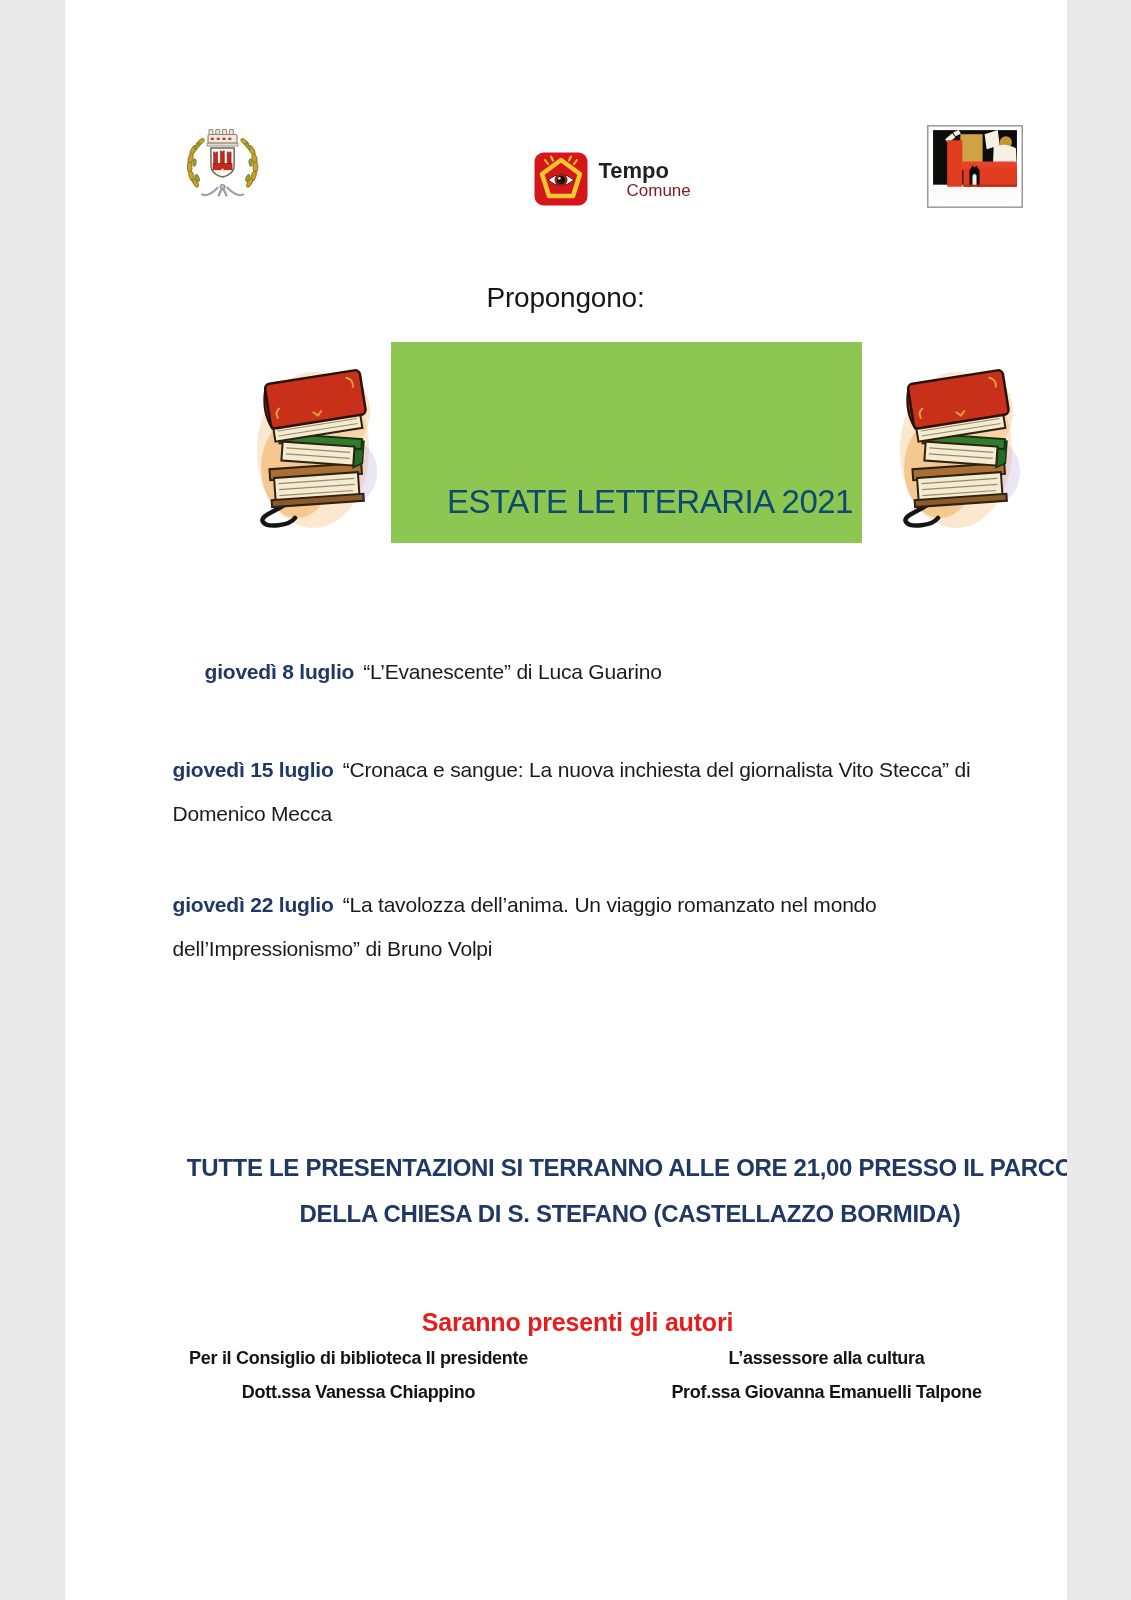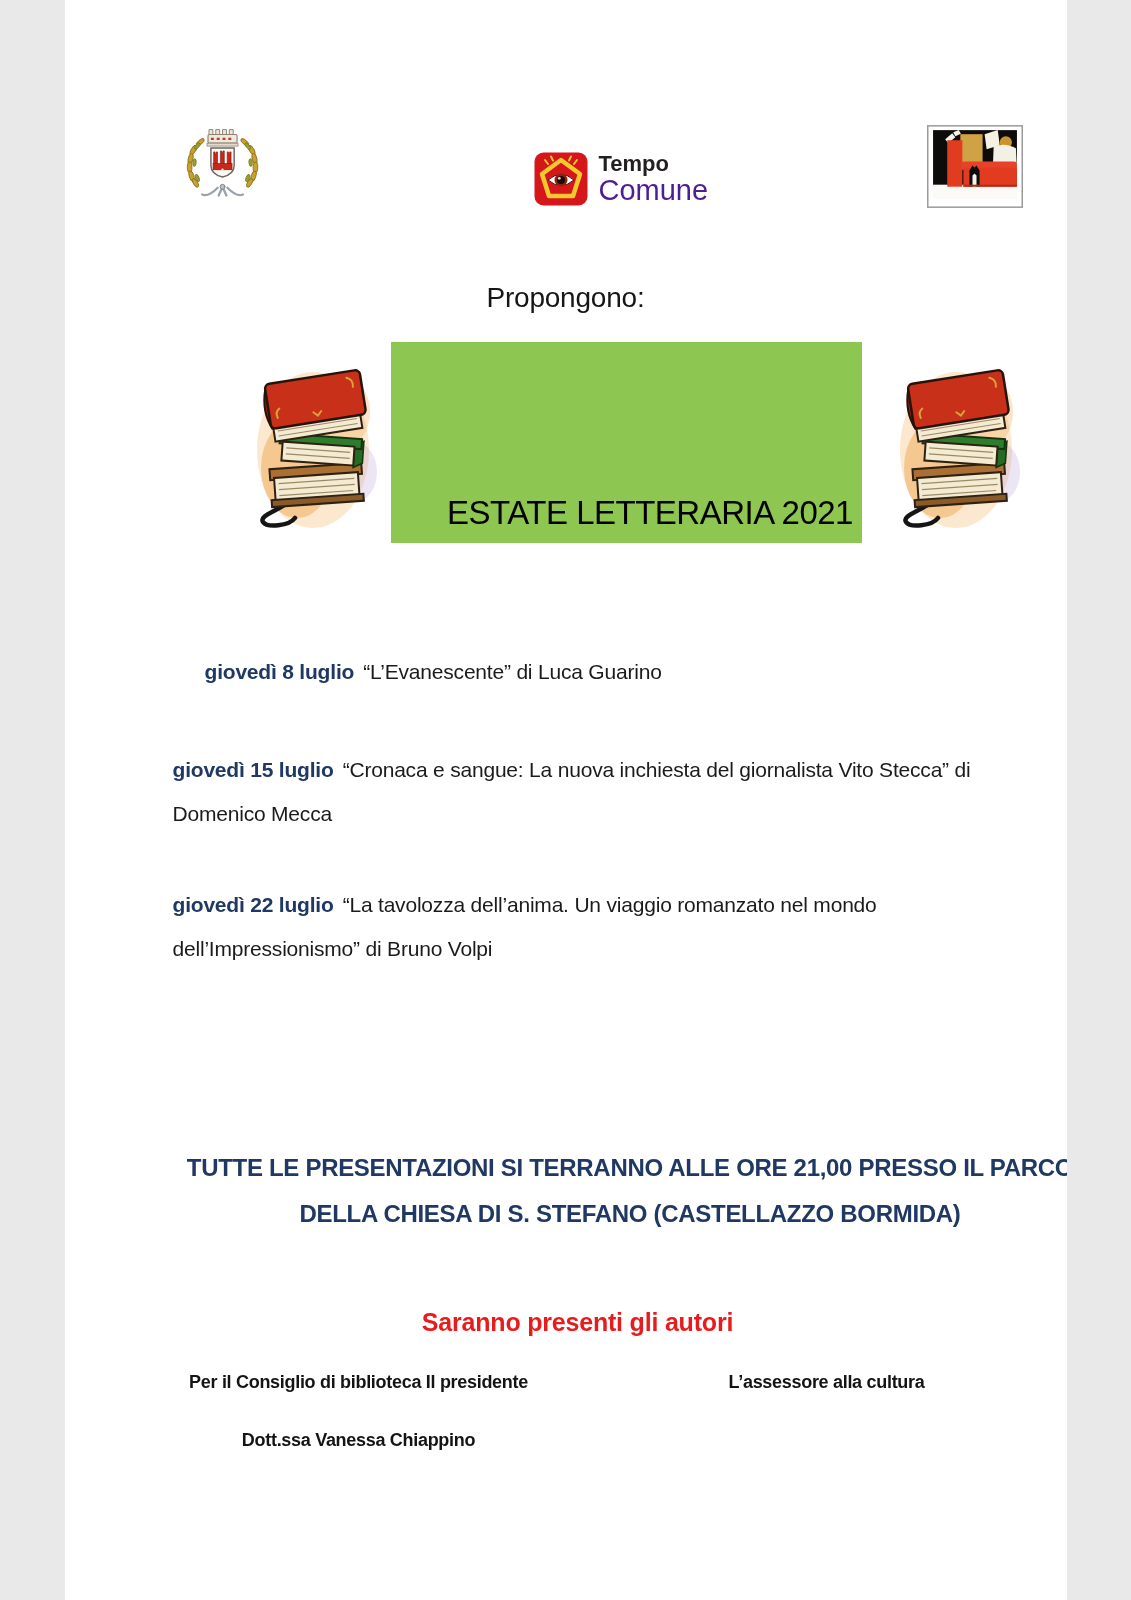--- a/index.html
+++ b/index.html
@@ -12,42 +12,42 @@
     color:#1c1c1c;
     overflow:hidden;
     letter-spacing:-0.2px;
   }
   
   .coat-of-arms{position:absolute;left:113px;top:121px;width:92px;height:86px;}
   .tempo-logo{position:absolute;left:468px;top:150px;height:58px;display:flex;align-items:center;gap:10px;}
   .tempo-mark{width:56px;height:56px;display:block;}
   .tempo-text{display:flex;flex-direction:column;justify-content:center;line-height:1.05;}
   .tempo-text .t1{font-size:22px;font-weight:700;color:#231f20;letter-spacing:0;}
-  .tempo-text .t2{font-size:29px;font-weight:400;color:#4c1d95;letter-spacing:0;}
+  .tempo-text .t2{font-size:17px;font-weight:400;color:#7f1d1d;letter-spacing:0;margin-left:28px;}
   .reading-illustration{position:absolute;left:862px;top:125px;width:96px;height:83px;}
 
   
   .organizer-line{
     position:absolute;left:0;top:225px;width:100%;
     text-align:center;font-size:23px;line-height:32px;letter-spacing:-0.4px;color:#161616;
   }
   .propose-line{
     position:absolute;left:0;top:280px;width:100%;
     text-align:center;font-size:28px;line-height:36px;color:#161616;
   }
 
   
   .green-box{
     position:absolute;left:326px;top:342px;width:471px;height:201px;
     background:#8dc751;
     display:flex;align-items:flex-end;justify-content:center;
   }
   .estate-title{
-    font-size:33px;letter-spacing:-0.5px;color:#000000;
-    white-space:nowrap;padding-bottom:11px;margin-left:48px;
+    font-size:33px;letter-spacing:-0.5px;color:#0c4a6e;
+    white-space:nowrap;padding-bottom:22px;margin-left:48px;
   }
   .book-stack{position:absolute;top:350px;width:130px;height:188px;}
   .book-stack.left{left:190px;}
   .book-stack.right{left:833px;}
 
   
   .event{
     position:absolute;left:108px;width:880px;margin:0;
     font-size:21px;line-height:44px;color:#1b1b1b;
   }
@@ -66,21 +66,21 @@
   .authors-note{
     position:absolute;left:0;top:1295px;width:100%;margin:12px;
     text-align:center;font-size:25px;font-weight:700;color:#e81c1c;line-height:30px;
   }
 
   
   .signature{position:absolute;top:1341px;width:420px;text-align:center;
     font-size:18px;font-weight:700;letter-spacing:-0.3px;line-height:34px;color:#141414;}
   .signature.left{left:84px;}
   .signature.right{left:552px;}
-  .signature div{white-space:nowrap;margin-top:24px;}
+  .signature div{white-space:nowrap;}
 </style>
 </head>
 <body>
 
 <div class="page">
 
   <svg class="coat-of-arms" viewBox="0 0 95 85">
 
     <g>
       <path d="M32 12 v-5 h4 v5 M39 12 v-5 h4 v5 M46 12 v-5 h4 v5 M53 12 v-5 h4 v5" fill="#efe9dc" stroke="#8d8273" stroke-width="1"></path>
@@ -240,15 +240,16 @@
 
   <p class="announcement">TUTTE LE PRESENTAZIONI SI TERRANNO ALLE ORE 21,00 PRESSO IL PARCO DELLA CHIESA DI S. STEFANO (CASTELLAZZO BORMIDA)</p>
   <p class="authors-note">Saranno presenti gli autori</p>
 
   <div class="signature left">
     <div>Per il Consiglio di biblioteca Il presidente</div>
     <div>Dott.ssa Vanessa Chiappino</div>
   </div>
   <div class="signature right">
     <div>L’assessore alla cultura</div>
+    <div>Prof.ssa Giovanna Emanuelli Talpone</div>
   </div>
 
 </div>
 
 </body></html>

